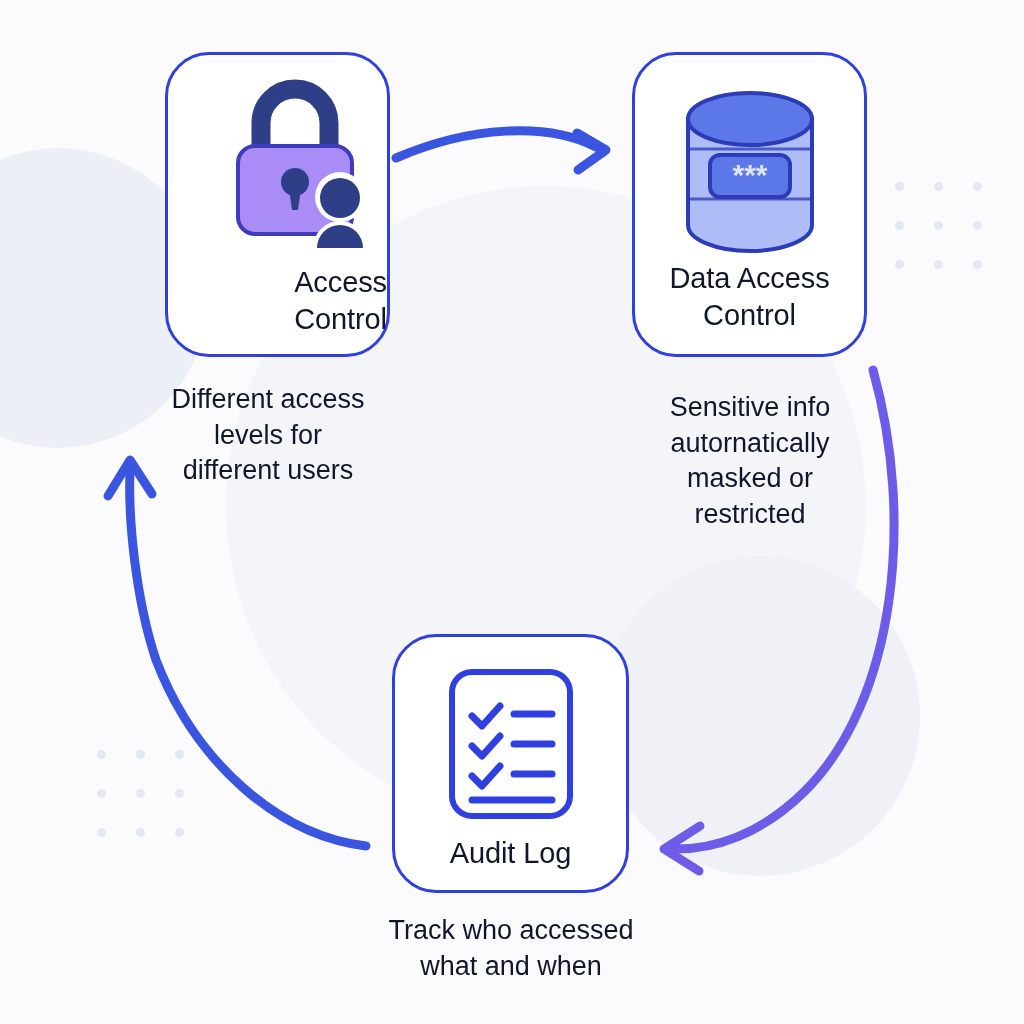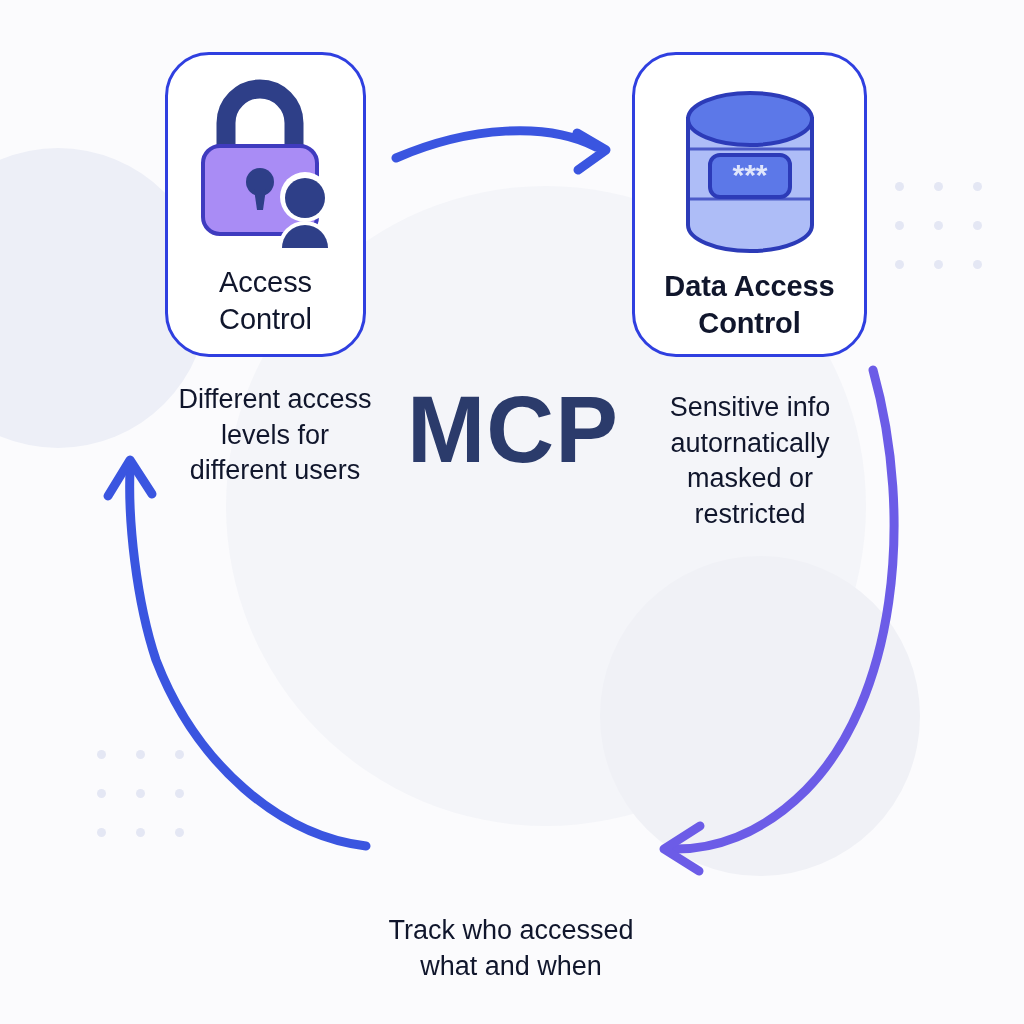--- a/index.html
+++ b/index.html
@@ -70,21 +70,21 @@
     position: absolute;
     box-sizing: border-box;
     background: #ffffff;
     border: 3px solid #2f3fe0;
     border-radius: 44px;
     display: flex;
     flex-direction: column;
     align-items: center;
     justify-content: flex-start;
   }
-  #card-access { left: 165px; top: 52px;  width: 201px; height: 305px; }
+  #card-access { left: 165px; top: 52px;  width: 225px; height: 305px; align-items: flex-end; }
   #card-data   { left: 632px; top: 52px;  width: 235px; height: 305px; }
   #card-audit  { left: 392px; top: 634px; width: 237px; height: 259px; }
 
   .card-icon {
     flex: 0 0 auto;
     display: flex;
     align-items: center;
     justify-content: center;
   }
   #card-access .card-icon { margin-top: 22px; height: 185px; }
@@ -94,21 +94,21 @@
   .card-label {
     font-size: 29px;
     line-height: 1.27;
     color: #10162c;
     text-align: center;
     font-weight: 400;
     letter-spacing: -0.1px;
     white-space: pre-line;
   }
   #card-access .card-label { margin-top: 2px; }
-  #card-data   .card-label { margin-top: 8px; font-weight: bold; }
+  #card-data   .card-label { margin-top: 0px; }
   #card-audit  .card-label { margin-top: 6px; }
 
   
   #center-block {
     position: absolute;
     left: 330px; top: 384px;
     width: 366px;
     text-align: center;
     pointer-events: none;
   }
@@ -131,21 +131,21 @@
   
   .caption {
     position: absolute;
     font-size: 27px;
     line-height: 1.32;
     color: #10162c;
     text-align: center;
     white-space: pre-line;
     pointer-events: none;
   }
-  #caption-left   { left: 149px; top: 382px; width: 252px; }
+  #caption-left   { left: 142px; top: 382px; width: 252px; }
   #caption-right  { left: 639px; top: 390px; width: 222px; }
   #caption-bottom { left: 348px; top: 913px; width: 326px; }
 </style>
 </head>
 <body>
 
 <div id="stage">
 
   <div class="blob" id="blob-center"></div>
   <div class="blob" id="blob-left"></div>
@@ -225,23 +225,41 @@
         <ellipse cx="76" cy="30" rx="62" ry="26" fill="#5c78e8" stroke="#2c3bb8" stroke-width="4"></ellipse>
 
         <rect x="36" y="66" width="80" height="42" rx="10" fill="#5c78e8" stroke="#2c3bb8" stroke-width="4"></rect>
         <text x="76" y="96" text-anchor="middle" font-family="'Liberation Sans', sans-serif" font-size="30" font-weight="700" fill="#dfe6fc">***</text>
       </svg>
     </div>
     <div class="card-label">Data Access
 Control</div>
   </div>
 
+  <div class="card" id="card-audit">
+    <div class="card-icon">
+      <svg width="146" height="160" viewBox="0 0 146 160">
+        <rect x="14" y="8" width="118" height="144" rx="20" fill="#ffffff" stroke="#2f3fe0" stroke-width="6"></rect>
+
+        <path d="M 34 52 L 44 62 L 62 42" fill="none" stroke="#2f3fe0" stroke-width="7" stroke-linecap="round" stroke-linejoin="round"></path>
+        <line x1="76" y1="50" x2="114" y2="50" stroke="#2f3fe0" stroke-width="7" stroke-linecap="round"></line>
+
+        <path d="M 34 82 L 44 92 L 62 72" fill="none" stroke="#2f3fe0" stroke-width="7" stroke-linecap="round" stroke-linejoin="round"></path>
+        <line x1="76" y1="80" x2="114" y2="80" stroke="#2f3fe0" stroke-width="7" stroke-linecap="round"></line>
+
+        <path d="M 34 112 L 44 122 L 62 102" fill="none" stroke="#2f3fe0" stroke-width="7" stroke-linecap="round" stroke-linejoin="round"></path>
+        <line x1="76" y1="110" x2="114" y2="110" stroke="#2f3fe0" stroke-width="7" stroke-linecap="round"></line>
+
+        <line x1="34" y1="136" x2="114" y2="136" stroke="#2f3fe0" stroke-width="7" stroke-linecap="round"></line>
+      </svg>
+    </div>
+    <div class="card-label">Audit Log</div>
+  </div>
 
   <div id="center-block">
-    <div id="mcp-acronym">MCP</div>
   </div>
 
   <div class="caption" id="caption-left">Different access
 levels for
 different users</div>
   <div class="caption" id="caption-right">Sensitive info
 autornatically
 masked or
 restricted</div>
   <div class="caption" id="caption-bottom">Track who accessed

